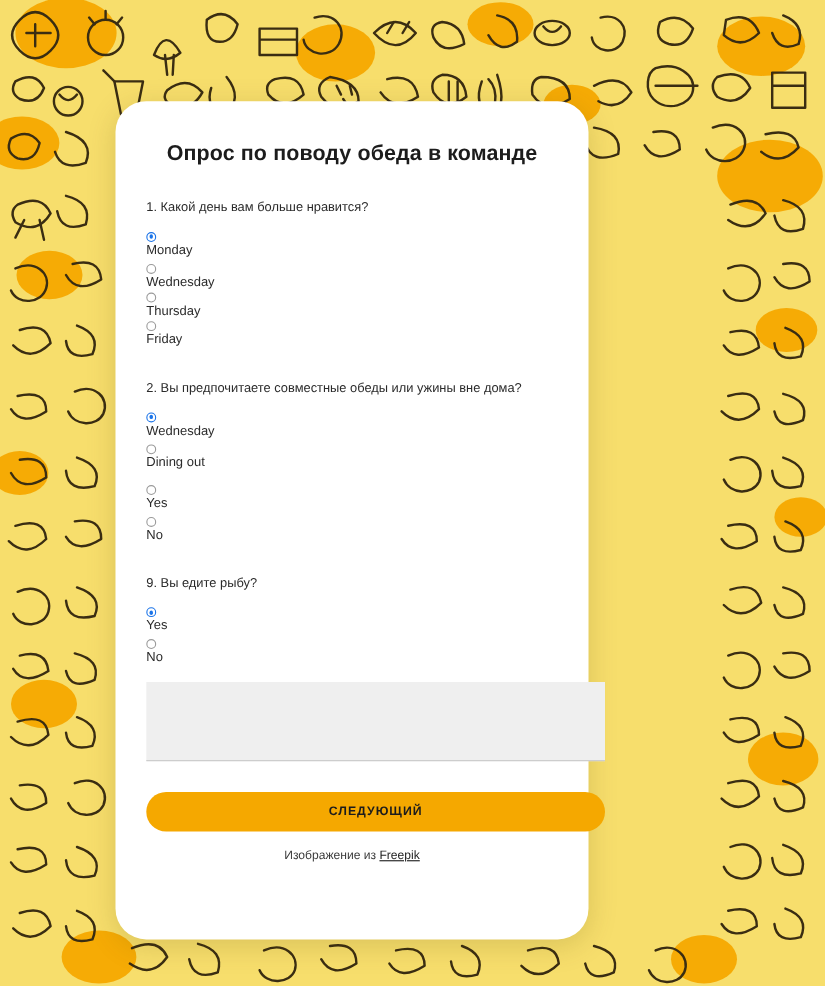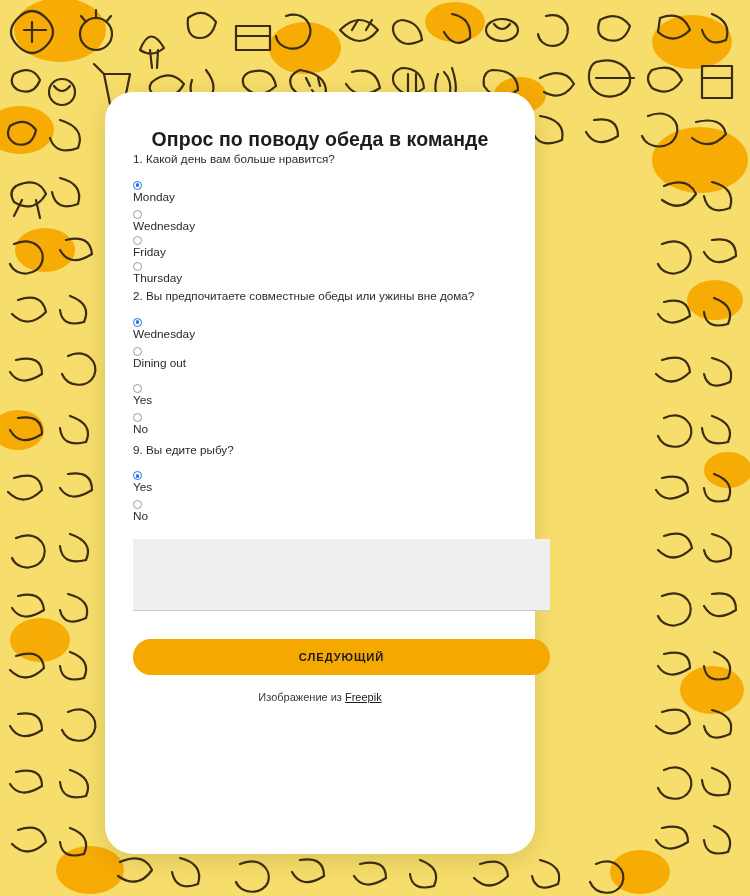--- a/index.html
+++ b/index.html
@@ -51,20 +51,21 @@
     margin: 0;
     padding-top: 36px;
     text-align: center;
     font-size: 19.5px;
     font-weight: bold;
     color: #1c1c1c;
     letter-spacing: .1px;
   }
 
   .question {
+    margin-top: 30px;
     font-size: 11.7px;
     color: #2b2b2b;
     line-height: 1.35;
   }
   .q-gap-1 { }
 
   .options {
     margin-top: 14px;
   }
   .option {
@@ -304,25 +305,25 @@
     <label class="option">
       <span class="radio checked"></span>
       <span class="opt-label">Monday</span>
     </label>
     <label class="option tight">
       <span class="radio"></span>
       <span class="opt-label">Wednesday</span>
     </label>
     <label class="option tight">
       <span class="radio"></span>
+      <span class="opt-label">Thursday</span>
+    </label>
+    <label class="option tight">
+      <span class="radio"></span>
       <span class="opt-label">Friday</span>
-    </label>
-    <label class="option tight">
-      <span class="radio"></span>
-      <span class="opt-label">Thursday</span>
     </label>
   </div>
 
   <div class="question">2. Вы предпочитаете совместные обеды или ужины вне дома?</div>
   <div class="options">
     <label class="option">
       <span class="radio checked"></span>
       <span class="opt-label">Wednesday</span>
     </label>
     <label class="option">

